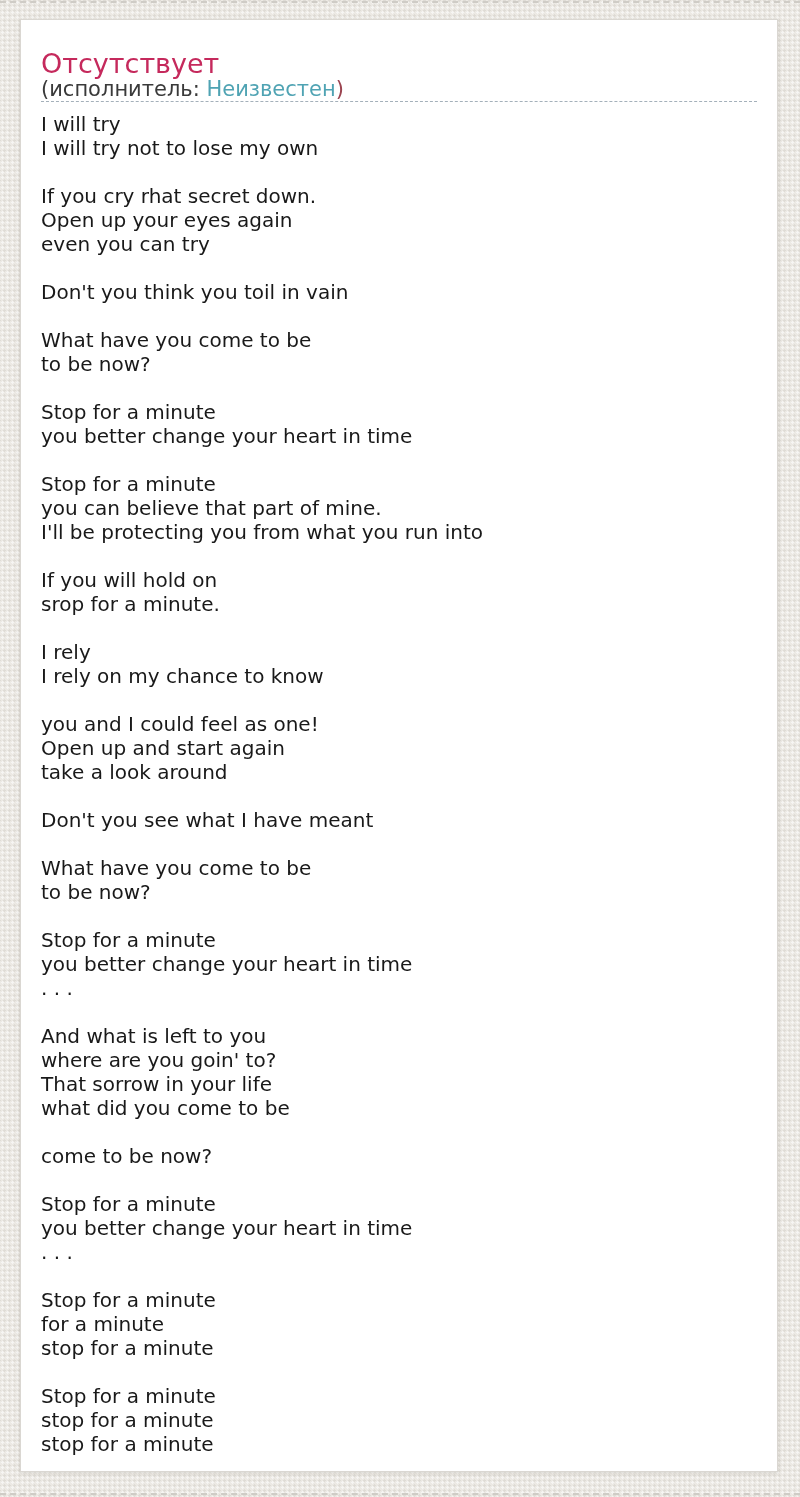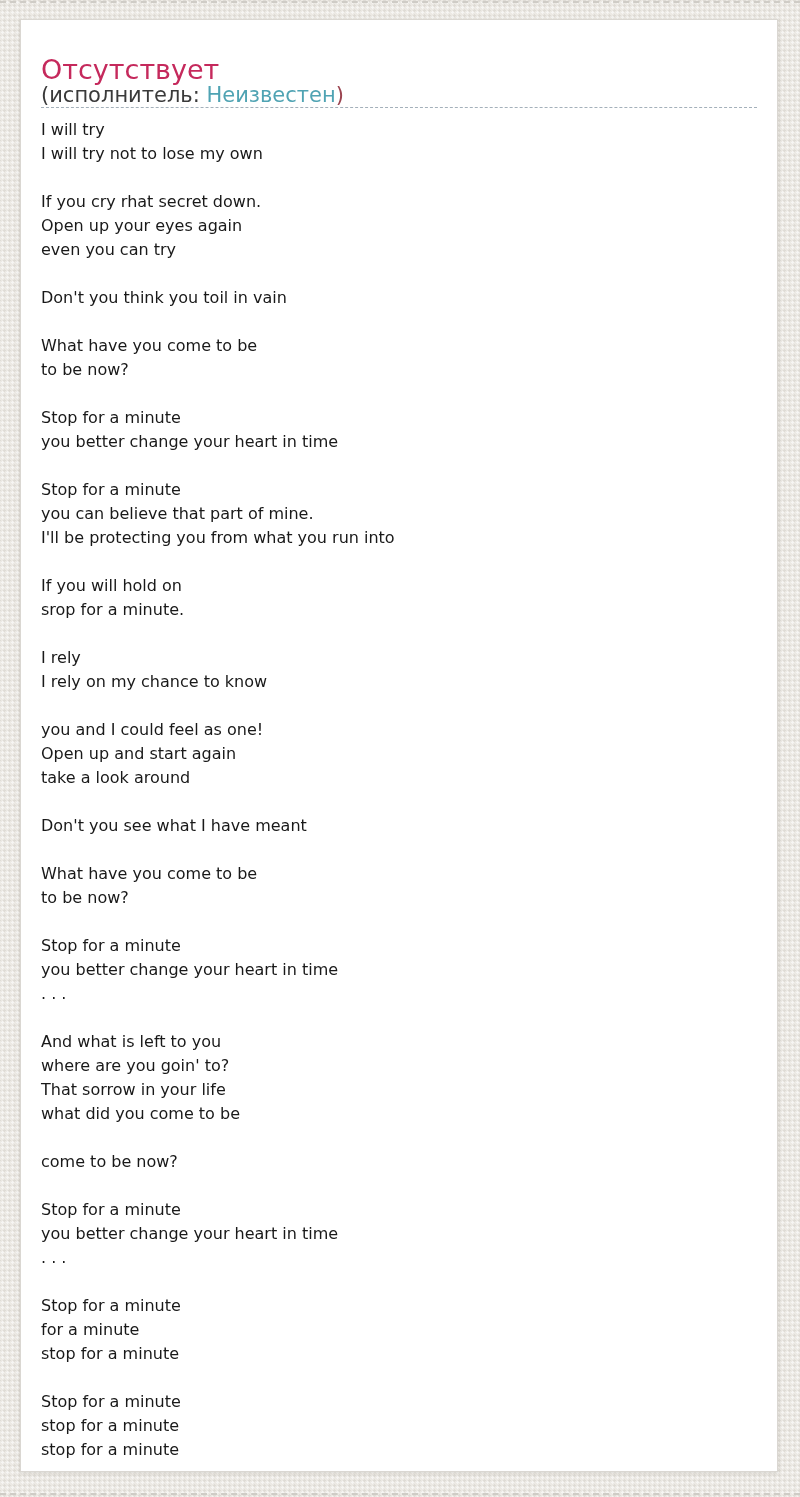--- a/index.html
+++ b/index.html
@@ -30,21 +30,21 @@
   .panel {
     position: absolute;
     left: 20px;
     top: 19px;
     width: 758px;
     height: 1453px;
     box-sizing: border-box;
     background: #ffffff;
     border: 1px solid #dad7d2;
     box-shadow: 0 1px 4px rgba(120,115,105,0.25);
-    padding: 14px 20px;
+    padding: 8px 20px;
   }
 
   h1.title {
     margin: 20px 0 0 0;
     font-size: 27px;
     line-height: 32px;
     font-weight: normal;
     color: #c5295c;
   }
 
@@ -60,21 +60,21 @@
   a.artist-link {
     color: #4fa3b3;
     text-decoration: none;
     cursor: pointer;
   }
 
   span.suffix { color: #9b4450; }
 
   .lyrics {
     margin-top: 10px;
-    font-size: 16px;
+    font-size: 20px;
     line-height: 24px;
     color: #191919;
     white-space: pre-line;
   }
 </style>
 </head>
 <body>
 
 <div class="stitch top"></div>
 

